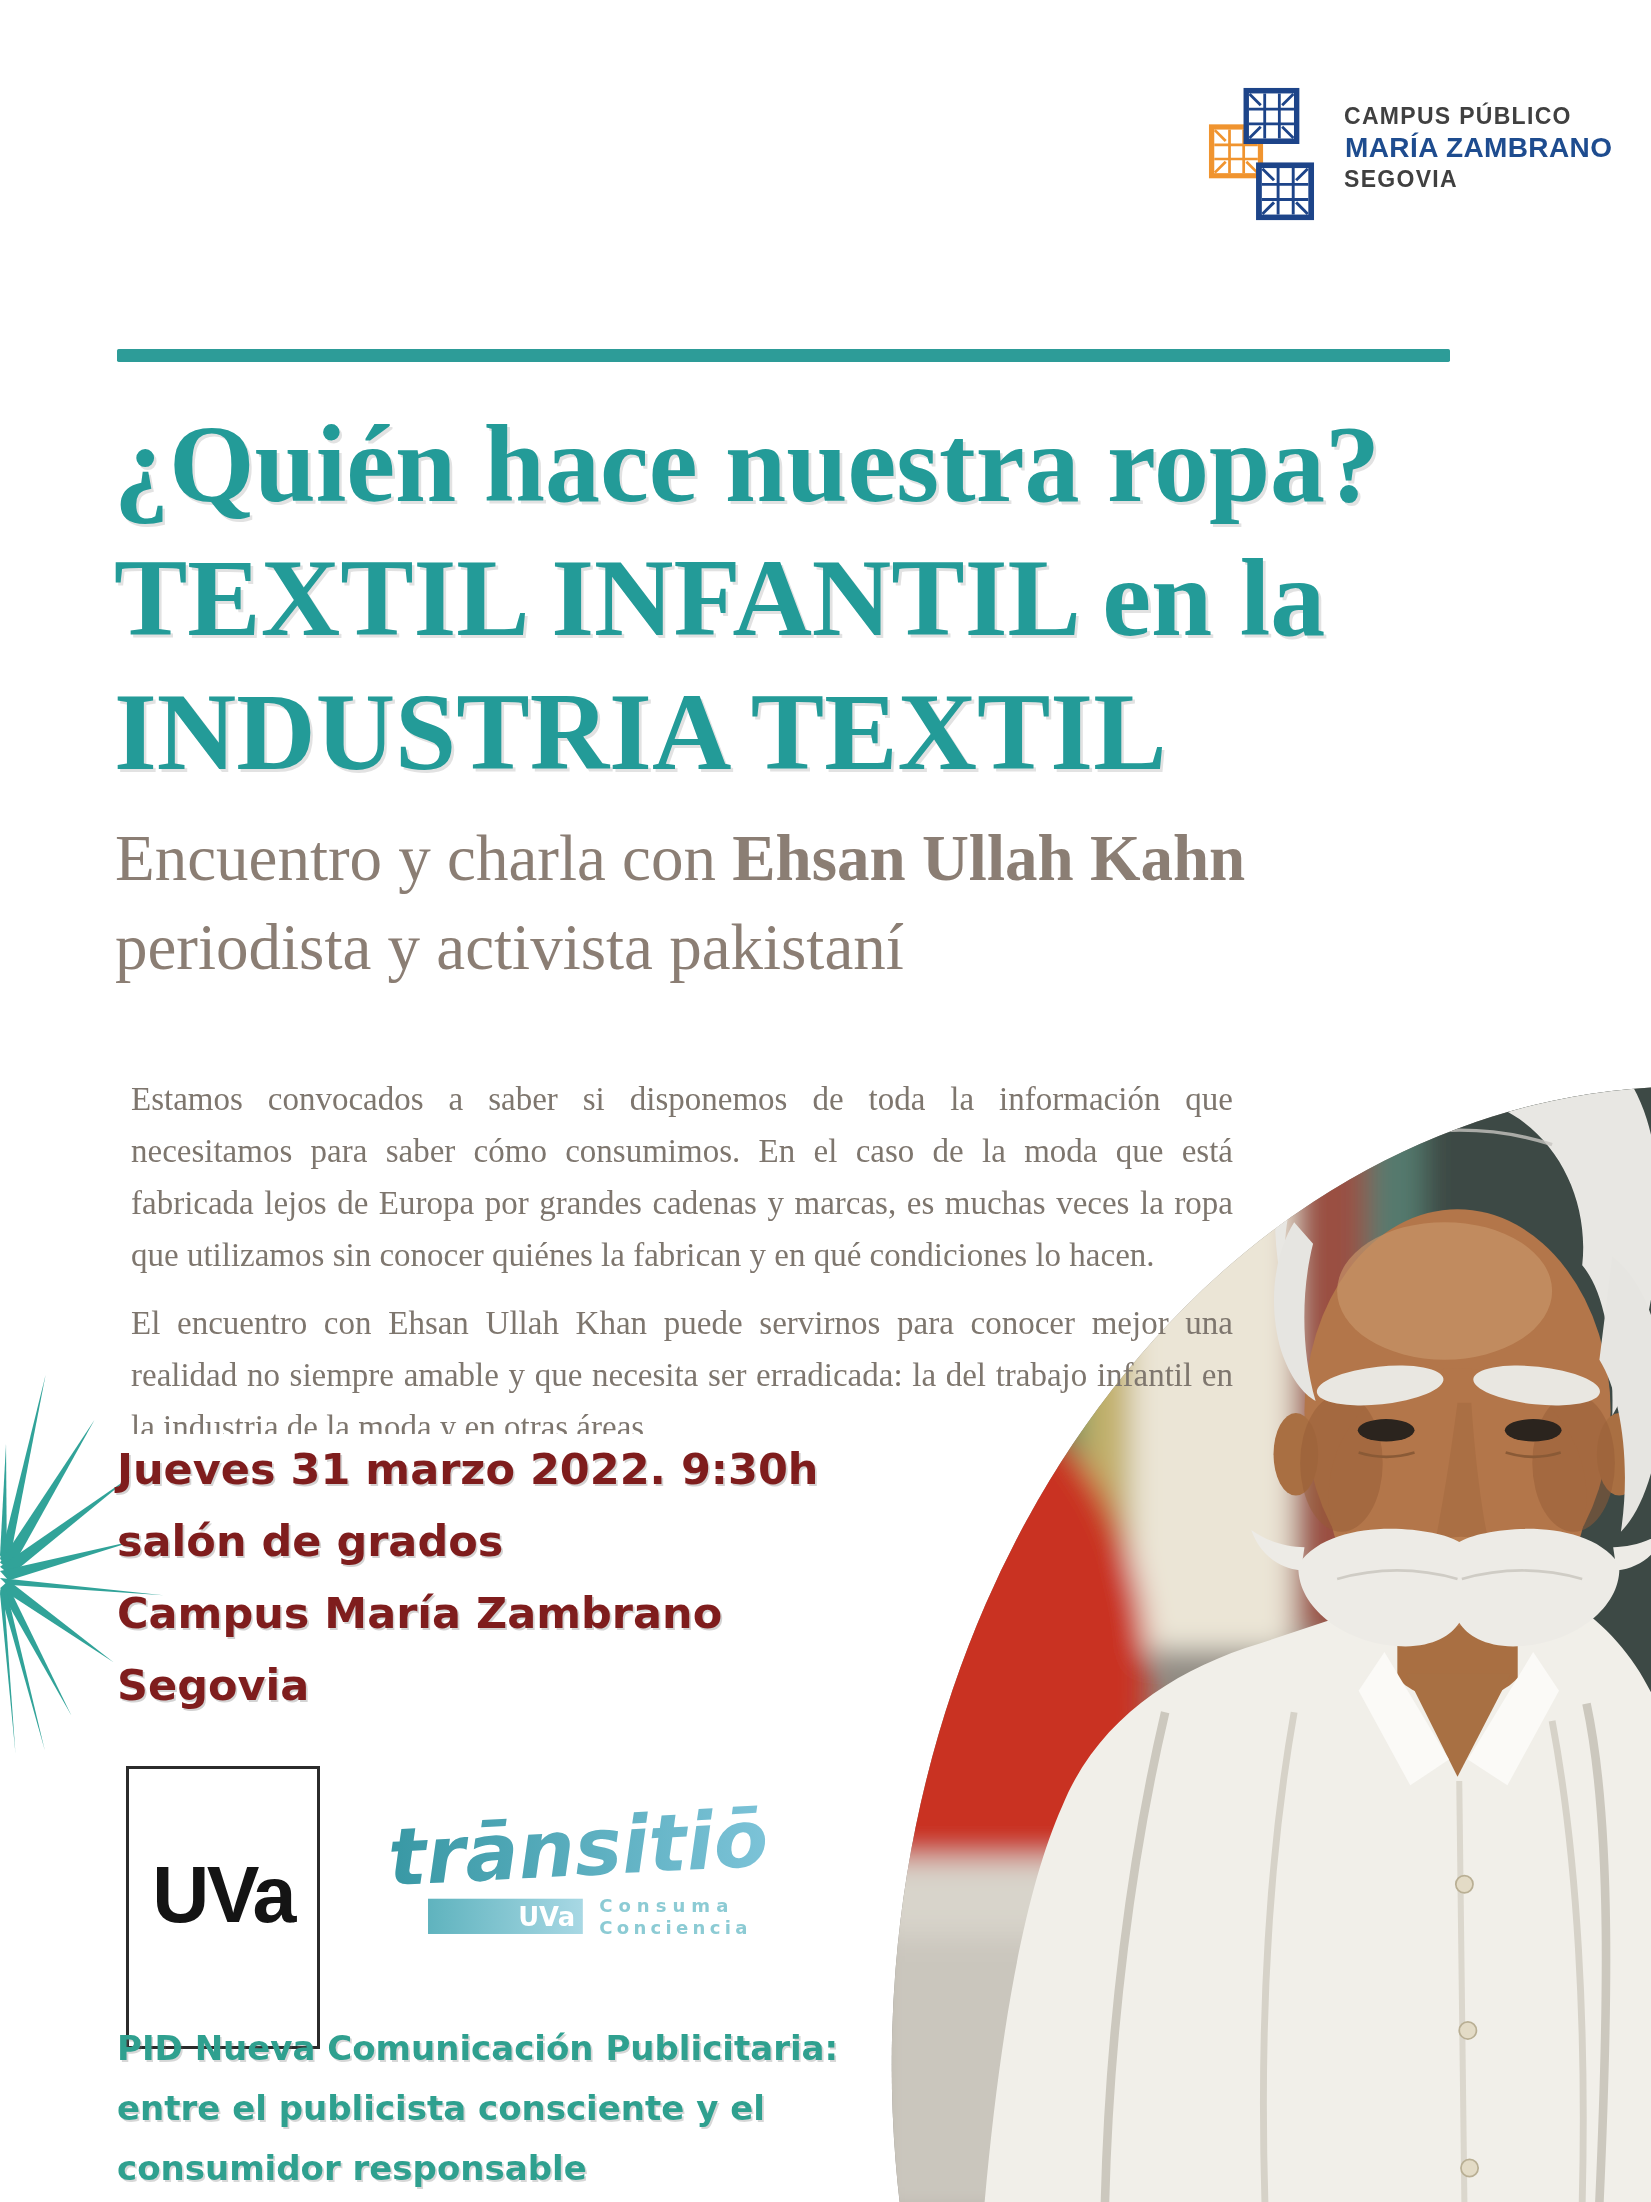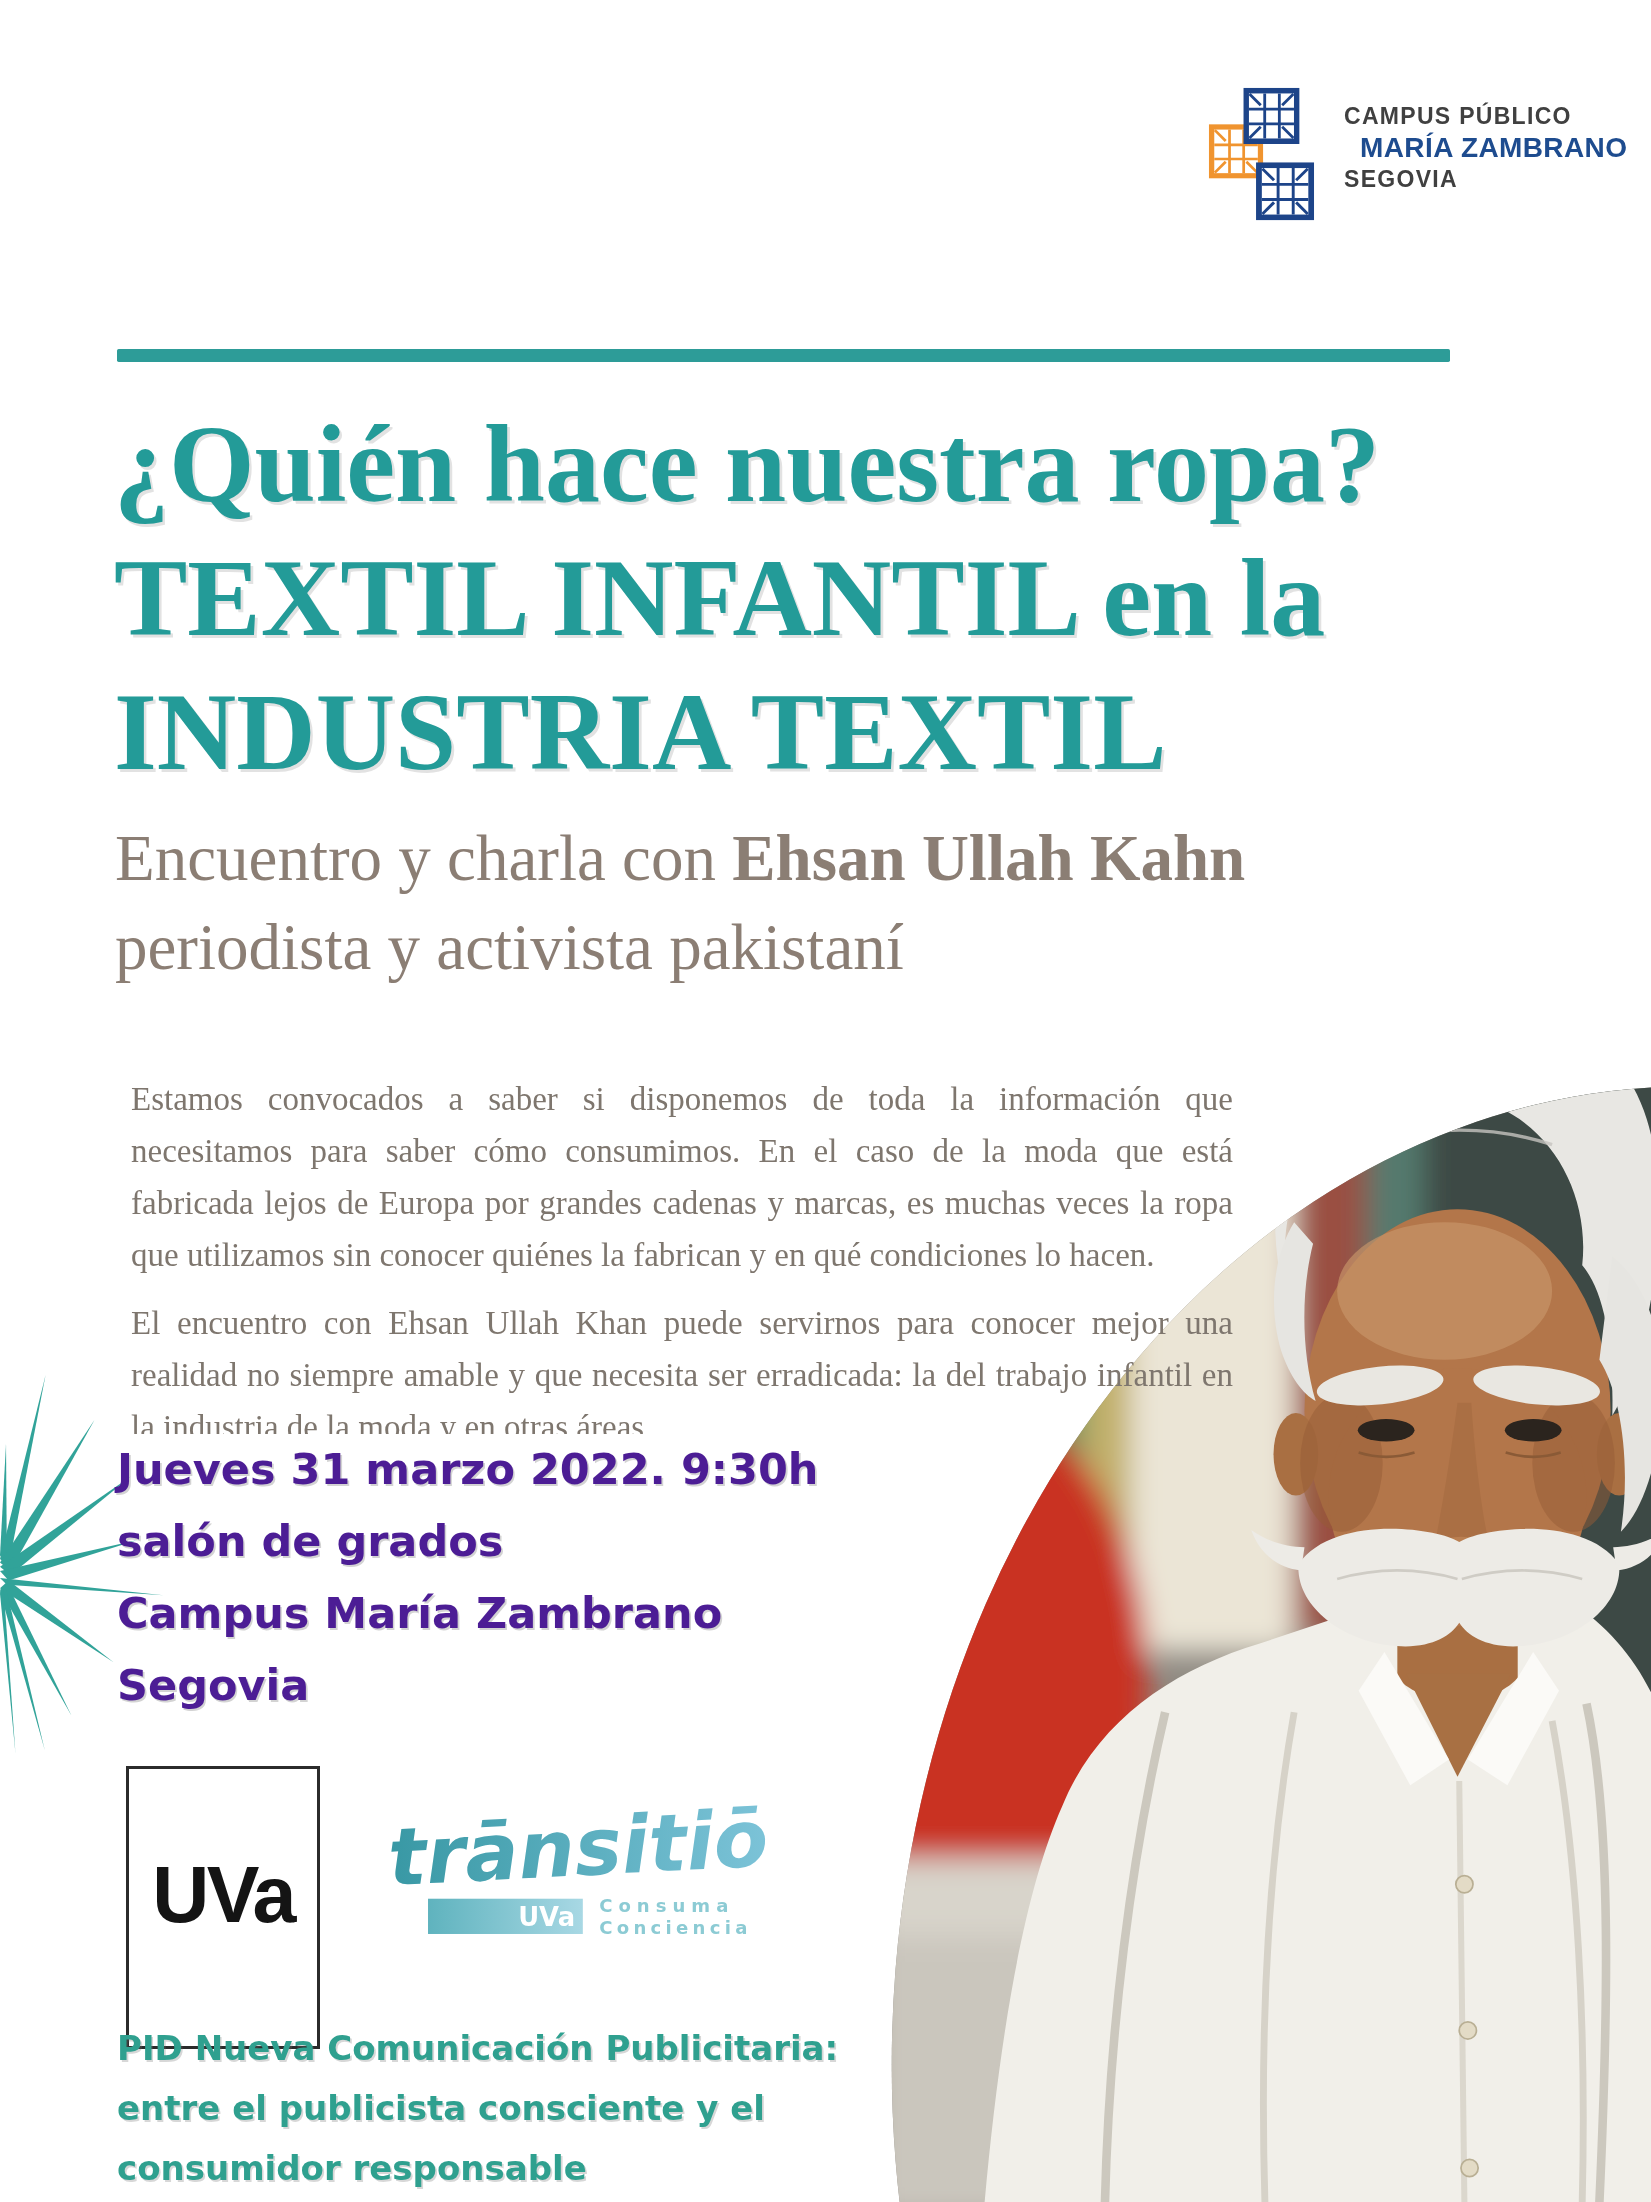--- a/index.html
+++ b/index.html
@@ -7,21 +7,21 @@
     position:relative;width:1652px;height:2203px;background:#ffffff;
     overflow:hidden;font-family:"Liberation Sans",sans-serif;
   }
   .abs{position:absolute;}
 
   
   #campus-logo-text{left:1344px;top:105px;line-height:1;}
   .cl-line1,.cl-line3{font-family:"Liberation Sans",sans-serif;font-weight:bold;
     color:#404040;font-size:23px;letter-spacing:1.3px;}
   .cl-line2{font-family:"Liberation Sans",sans-serif;font-weight:bold;
-    color:#1E4C8F;font-size:28px;letter-spacing:0.4px;margin:6px 0 6px 16px;}
+    color:#1E4C8F;font-size:28px;letter-spacing:0.4px;margin:6px 0 6px 1px;}
 
   
   #divider{left:117px;top:349px;width:1333px;height:13px;background:#2D9C98;border-radius:1.7px;}
 
   
   #title{left:114px;top:397px;width:1420px;
     font-family:"Liberation Serif","DejaVu Serif",serif;font-weight:bold;
     color:#239B98;font-size:110px;line-height:134px;
     text-shadow:2.6px 2.6px 0 rgba(125,125,125,0.22);}
 
@@ -33,21 +33,21 @@
 
   
   #body-copy{left:115px;top:1057px;width:1134px;height:377px;overflow:hidden;
     font-family:"Liberation Serif","DejaVu Serif",serif;
     color:#7E766E;font-size:33px;line-height:52px;text-align:justify;}
   #body-copy p{margin:16px;}
 
   
   #event-details{left:117px;top:1433px;
     font-family:"DejaVu Sans","Liberation Sans",sans-serif;font-weight:bold;
-    color:#4c1d95;font-size:43px;line-height:72px;
+    color:#7f1d1d;font-size:43px;line-height:72px;
     text-shadow:1.7px 1.7px 0 rgba(110,110,110,0.30);}
 
   
   #uva-logo-box{left:126px;top:1766px;width:188px;height:277px;background:#fff;
     border:3.4px solid #2b2b2b;display:flex;align-items:center;justify-content:center;}
   #uva-logo-box .uva-text{font-family:"Liberation Sans",sans-serif;font-weight:bold;
     color:#141414;font-size:79px;letter-spacing:-2.6px;margin-top:-26px;}
 
   
   #footer-project{left:117px;top:2018px;

